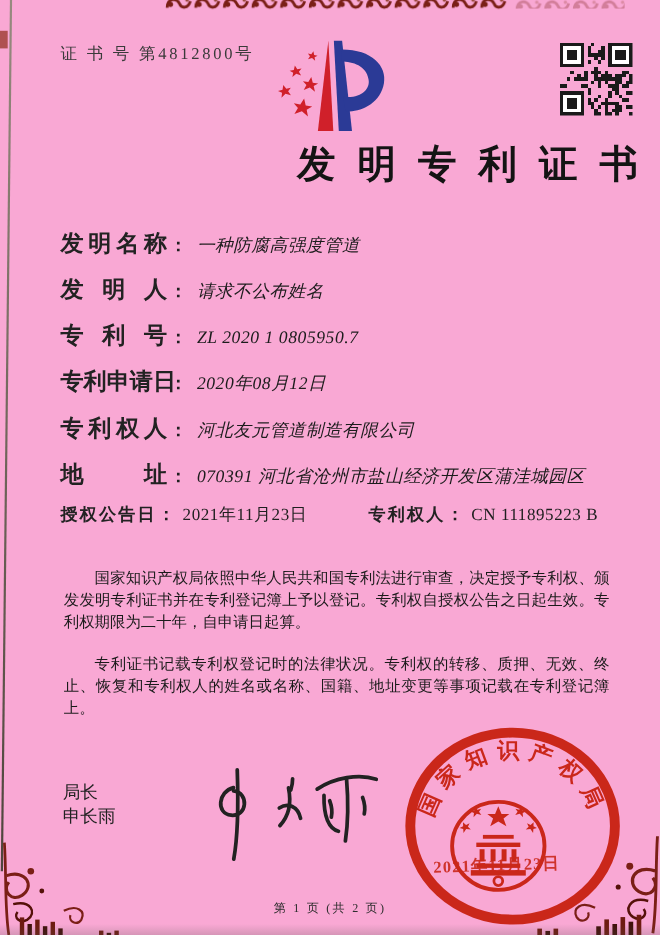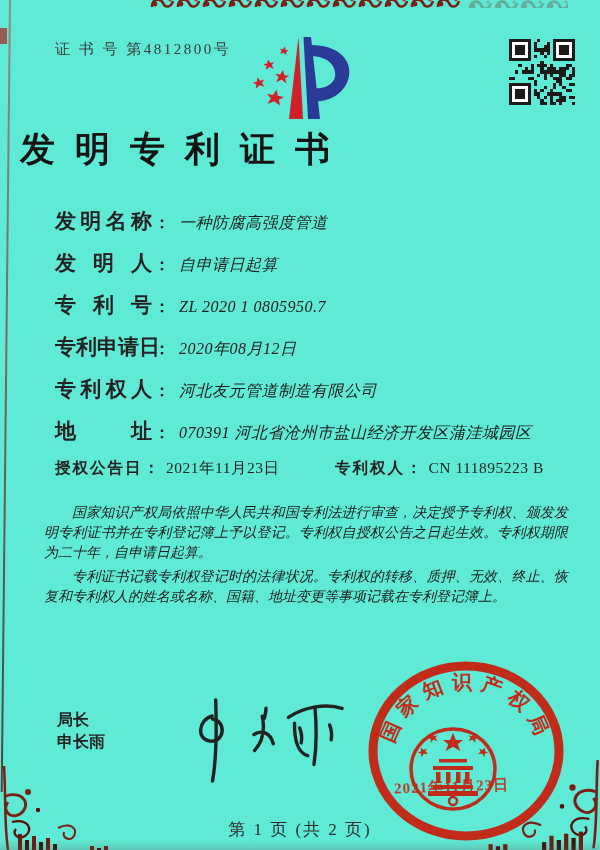--- a/index.html
+++ b/index.html
@@ -1,62 +1,62 @@
 <!DOCTYPE html>
 <html><head>
 <meta charset="utf-8">
 <style>
   html,body{margin:0;padding:0;background:#e8e6e2;}
   .page{
     position:relative;width:600px;height:850px;margin:0 auto;
-    background:#5eead4;overflow:hidden;
+    background:#f9a8d4;overflow:hidden;
     font-family:"Liberation Serif","DejaVu Serif",serif;
     color:#1f1f1f;
   }
   
   .top-ornament{position:absolute;left:150px;top:-6px;width:312px;height:18px;}
   .top-ornament-frag{position:absolute;left:468px;top:-4px;width:100px;height:12px;opacity:.3;}
   .left-line{position:absolute;left:9px;top:0;width:2px;height:792px;
     background:linear-gradient(#978a7f,#6a5f55 60%,#4e443c);
     transform:rotate(0.6deg);transform-origin:top center;}
   .red-mark{position:absolute;left:0;top:28px;width:7px;height:16px;background:#a2423a;opacity:.85;}
   .corner-bl{position:absolute;left:-2px;bottom:-4px;width:180px;height:92px;}
   .corner-br{position:absolute;right:-4px;bottom:-2px;width:150px;height:110px;}
   .bottom-shade{position:absolute;left:0;bottom:0;width:100%;height:10px;
     background:linear-gradient(rgba(0,0,0,0),rgba(90,85,80,.22));}
   
   .cert-no{position:absolute;left:55px;top:40px;font-size:15px;letter-spacing:2.5px;color:#3a3a3a;}
   .logo{position:absolute;left:241px;top:32px;width:114px;height:94px;}
   .qr{position:absolute;left:509px;top:39px;width:66px;height:66px;}
-  .title{position:absolute;left:0;top:126px;width:100%;text-align:left;
+  .title{position:absolute;left:0;top:126px;width:100%;text-align:right;
     font-size:35px;font-weight:bold;letter-spacing:20px;padding-left:20px;
     box-sizing:border-box;color:#141414;}
   
   .fields{position:absolute;left:55px;top:207px;}
   .field-row{height:21px;margin-bottom:21px;white-space:nowrap;font-size:16px;}
   .field-label{display:inline-block;width:97px;font-weight:600;font-size:21px;
     text-align:justify;text-align-last:justify;vertical-align:baseline;color:#222;}
   .field-colon{font-weight:600;margin:0 9px 0 2px;}
   .field-value{font-size:16px;color:#1c1c1c;letter-spacing:.5px;font-style:italic;}
   .grant-row{position:absolute;left:55px;top:458px;font-size:15.5px;white-space:nowrap;}
   .grant-group2{position:absolute;left:280px;top:0;}
   .grant-label{font-weight:700;letter-spacing:2px;color:#222;}
   .grant-colon{font-weight:600;margin:0 7px 0 1px;}
   .grant-value{letter-spacing:.5px;}
   
   .paragraphs{position:absolute;left:40px;top:499px;width:532px;
     font-size:14px;line-height:20px;color:#1b1b1b;text-align:justify;}
-  .paragraphs p{margin:4px;text-indent:2em;font-style:italic;}
-  
-  .officer{position:absolute;left:57px;top:710px;font-size:16px;font-weight:700;color:#222;}
+  .paragraphs p{margin:18px;text-indent:2em;}
+  
+  .officer{position:absolute;left:57px;top:710px;font-size:16px;font-weight:400;color:#222;}
   .officer .officer-name{margin-top:1px;}
   .signature{position:absolute;left:183px;top:686px;width:175px;height:102px;}
   .seal{position:absolute;left:360px;top:659px;width:212px;height:196px;opacity:.94;}
   .footer{position:absolute;left:0;top:818px;width:100%;text-align:center;
-    font-size:17px;letter-spacing:2px;color:#2d2d2d;}
+    font-size:11px;letter-spacing:2px;color:#2d2d2d;}
 </style>
 </head>
 <body>
 
 <div class="page">
 
   <svg class="top-ornament" viewBox="0 0 312 18">
     <defs>
       <pattern id="scrollpat" width="26" height="18" patternUnits="userSpaceOnUse">
         <path d="M2,13 C2,4 11,4 13,9 C15,14 21,14 23,7" stroke="#7a1f16" stroke-width="2.6" fill="none"></path>
@@ -222,21 +222,21 @@
     </svg>
 
   <div class="title">发明专利证书</div>
 
   <div class="fields">
     <div class="field-row">
       <span class="field-label">发明名称</span><span class="field-colon">：</span><span class="field-value">一种防腐高强度管道</span>
     </div>
 
     <div class="field-row">
-      <span class="field-label">发明人</span><span class="field-colon">：</span><span class="field-value">自申请日起算</span>
+      <span class="field-label">发明人</span><span class="field-colon">：</span><span class="field-value">请求不公布姓名</span>
     </div>
 
     <div class="field-row">
       <span class="field-label">专利号</span><span class="field-colon">：</span><span class="field-value">ZL 2020 1 0805950.7</span>
     </div>
 
     <div class="field-row">
       <span class="field-label">专利申请日</span><span class="field-colon">：</span><span class="field-value">2020年08月12日</span>
     </div>
 

